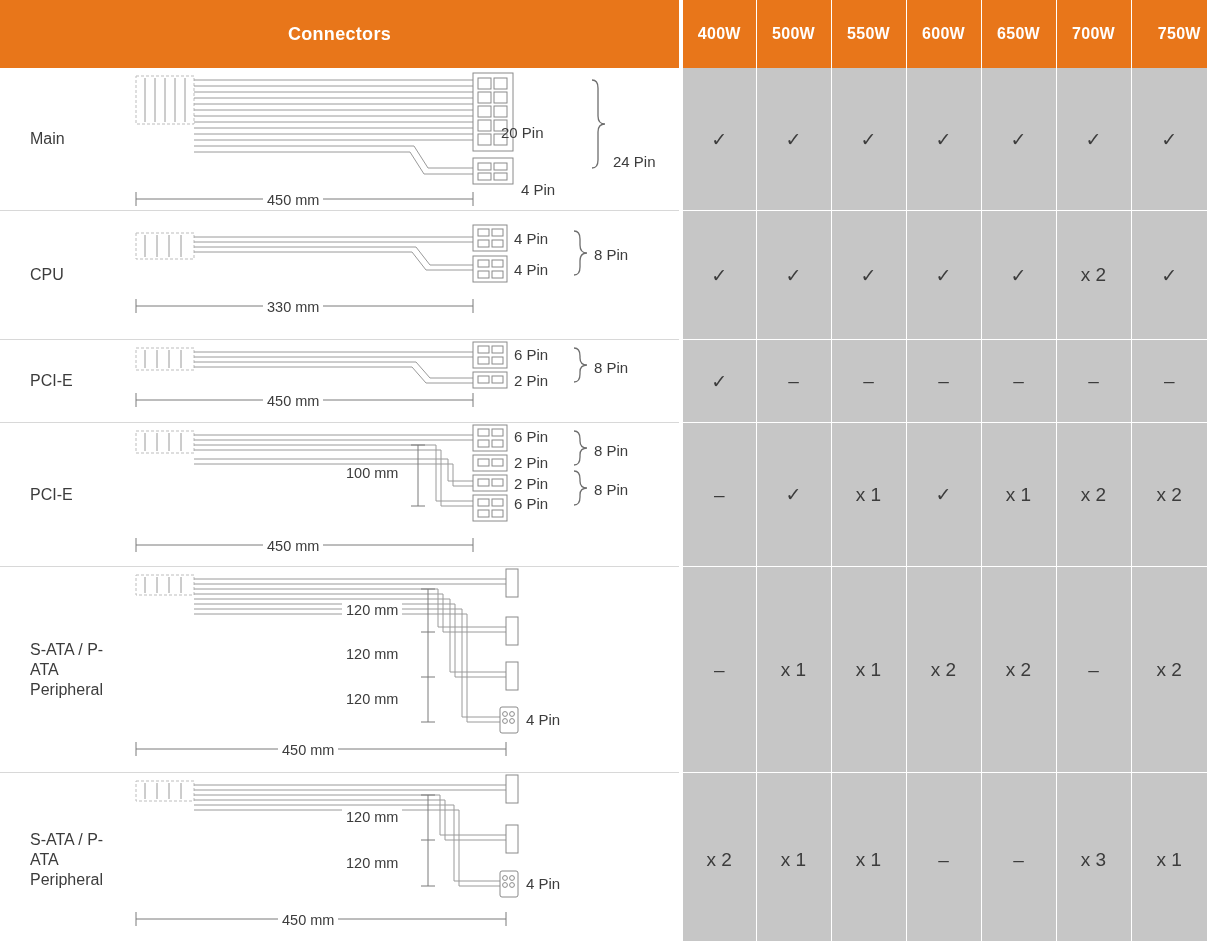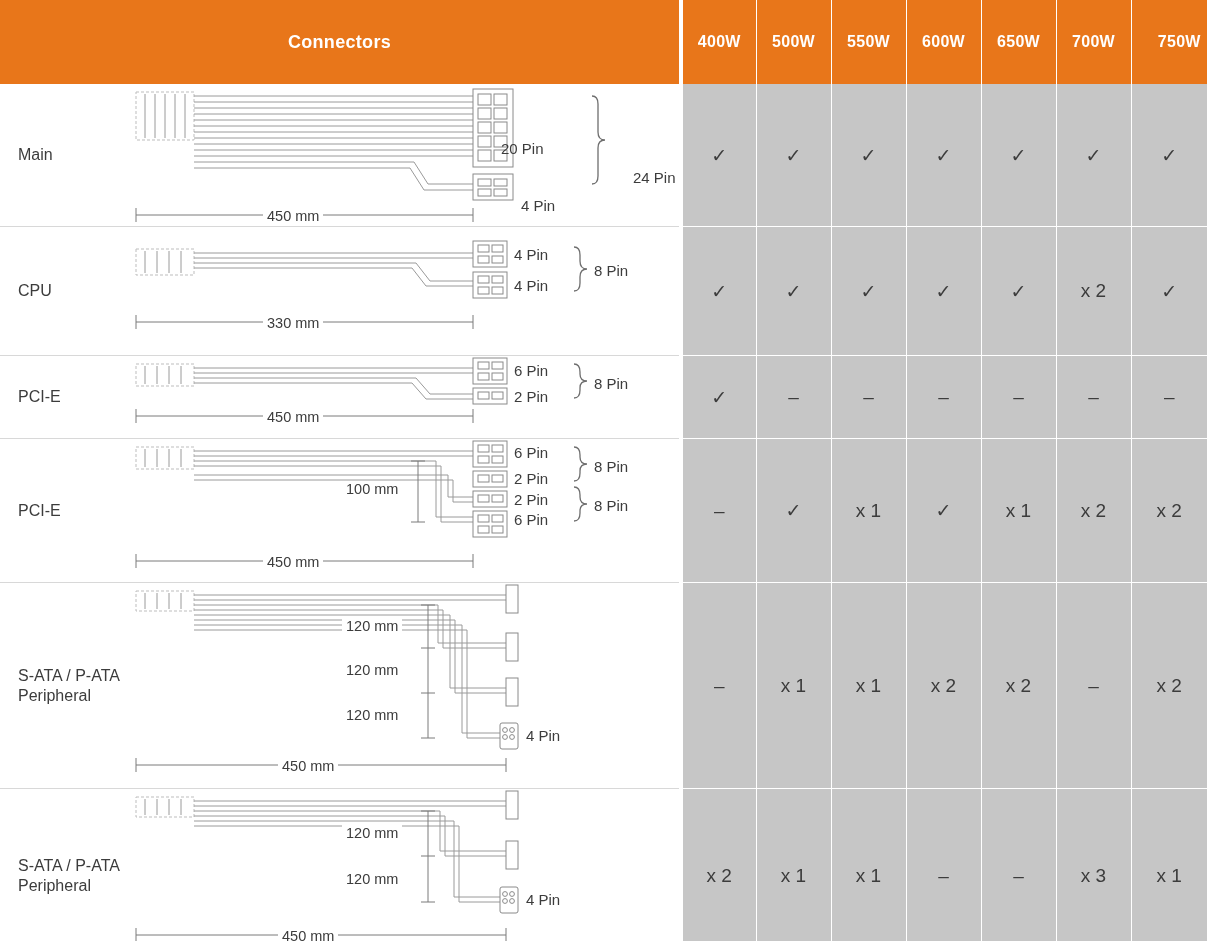--- a/index.html
+++ b/index.html
@@ -23,21 +23,21 @@
     border-collapse: collapse;
     width: 1207px;
     table-layout: fixed;
   }
   
   thead th {
     background: #e8761a;
     color: #ffffff;
     font-size: 16px;
     font-weight: bold;
-    height: 84px;
+    height: 68px;
     padding: 0;
     text-align: center;
     vertical-align: middle;
     border-right: 1px solid #ffffff;
     letter-spacing: 0.3px;
   }
   thead th.connectors-head {
     font-size: 18px;
     border-right: 4px solid #ffffff;
   }
@@ -69,21 +69,21 @@
   .conn-inner {
     position: relative;
     display: flex;
     align-items: center;
     height: 100%;
     box-sizing: border-box;
   }
   .row-label {
     width: 128px;
     flex: 0 0 128px;
-    padding-left: 18px;
+    padding-left: 30px;
     font-size: 16px;
     color: #3c3c3c;
     line-height: 1.25;
     box-sizing: border-box;
   }
   .diagram {
     position: relative;
     flex: 1 1 auto;
     height: 100%;
   }
@@ -191,21 +191,21 @@
               </g>
 
               <g stroke="#7a7a7a" stroke-width="1" fill="none">
                 <line x1="8" y1="131" x2="345" y2="131"></line>
                 <line x1="8" y1="124" x2="8" y2="138"></line>
                 <line x1="345" y1="124" x2="345" y2="138"></line>
               </g>
             </svg>
             <div class="pinlabel" style="left:373px; top:56px;">20 Pin</div>
             <div class="pinlabel" style="left:393px; top:113px;">4 Pin</div>
-            <div class="pinlabel" style="left:505px; top:85px;">24 Pin</div>
+            <div class="pinlabel" style="left:485px; top:85px;">24 Pin</div>
             <div class="dimlabel" style="left:135px; top:124px;">450 mm</div>
           </div>
         </div>
       </td>
       <td class="val-cell">✓</td>
       <td class="val-cell">✓</td>
       <td class="val-cell">✓</td>
       <td class="val-cell">✓</td>
       <td class="val-cell">✓</td>
       <td class="val-cell">✓</td>

